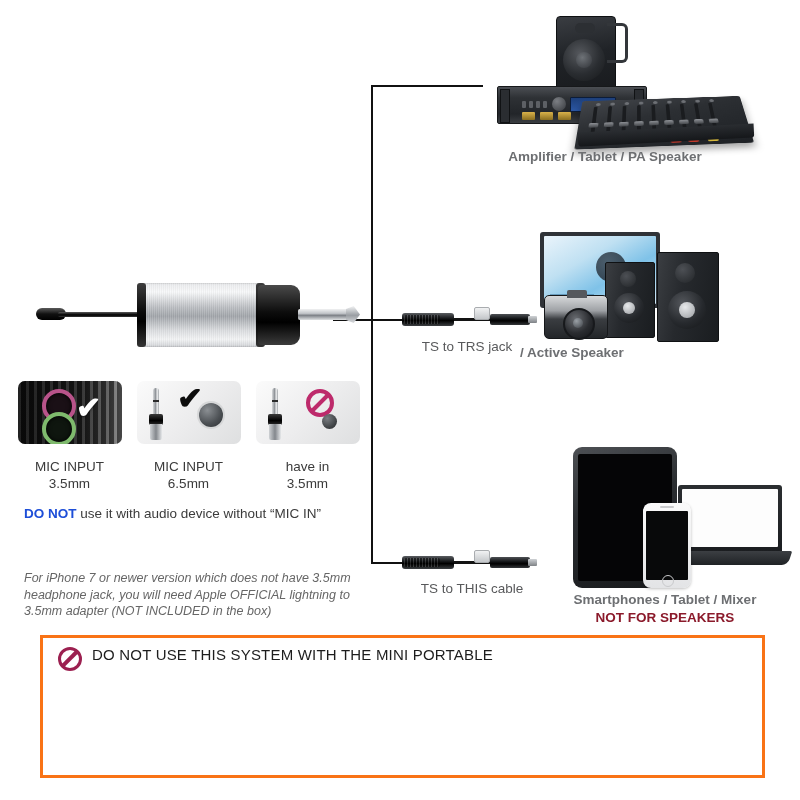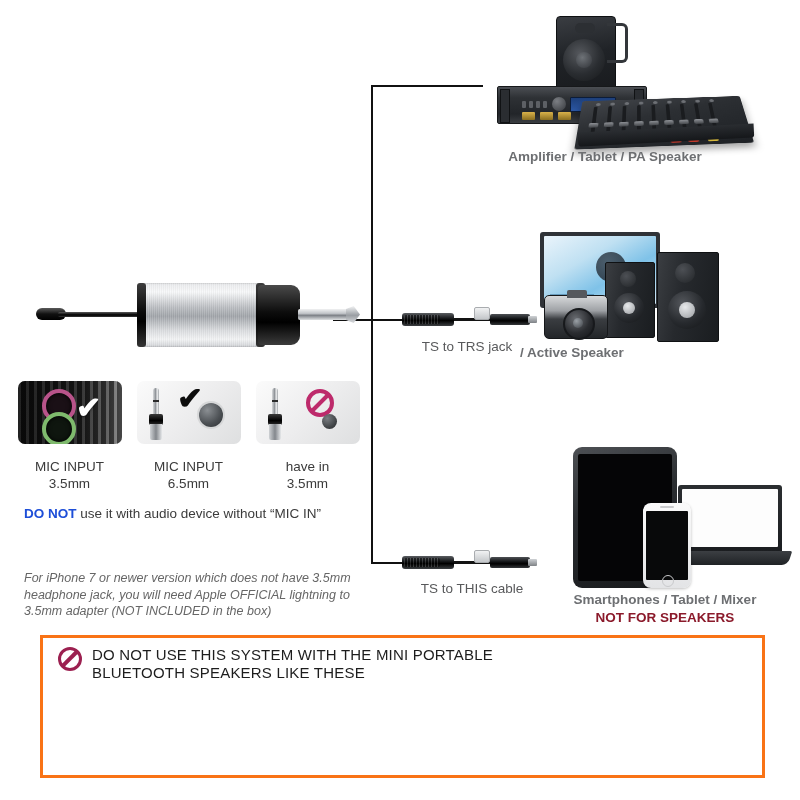--- a/index.html
+++ b/index.html
@@ -354,17 +354,16 @@
 </div>
 
 <div class="lbl" style="left:530px;top:592px;width:270px;font-size:13.5px;">Smartphones / Tablet / Mixer</div>
 <div class="lbl" style="left:530px;top:610px;width:270px;font-size:13.5px;color:#8b1a2b;">NOT FOR SPEAKERS</div>
 
 <div class="warn-box">
   <div class="warn-head">
     <div class="warn-no"></div>
     <div class="warn-txt">
       <div>DO NOT USE THIS SYSTEM WITH THE MINI PORTABLE</div>
-      <div>BLUETOOTH SPEAKERS LIKE THESE</div>
     </div>
   </div>
 
 </div>
 
 </body></html>

